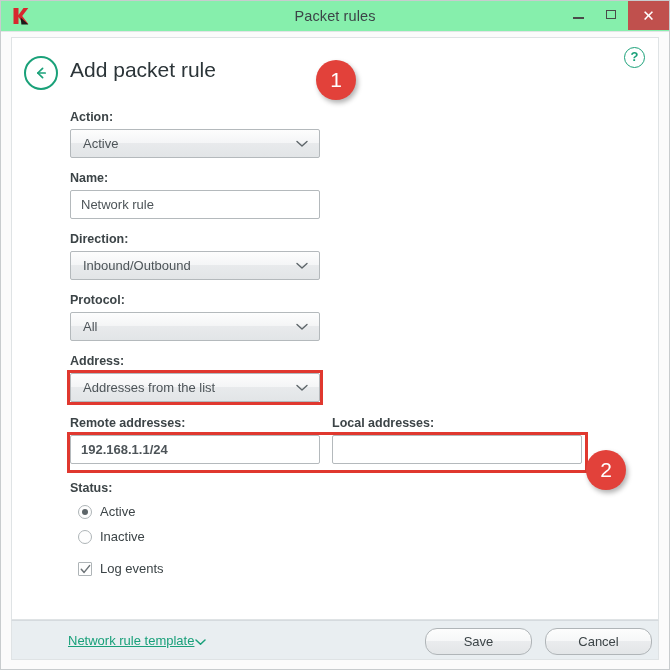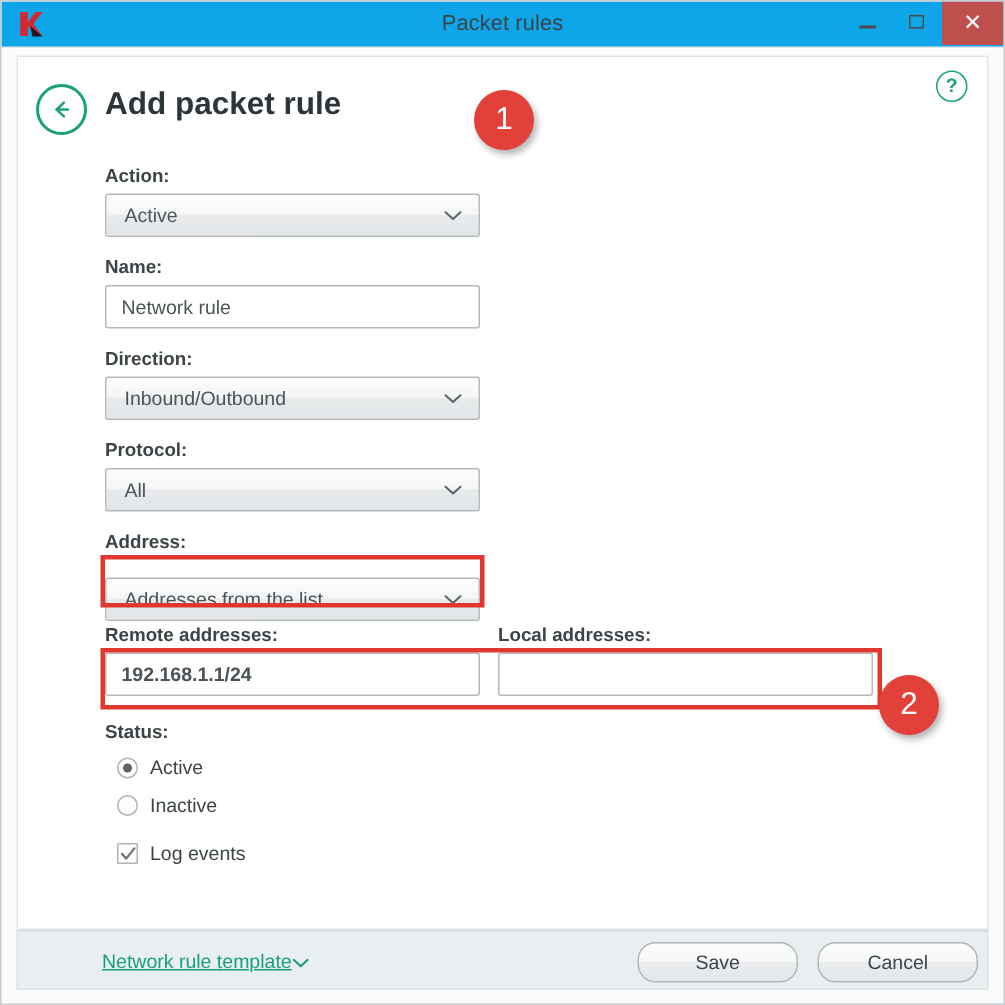--- a/index.html
+++ b/index.html
@@ -27,21 +27,21 @@
     border: 1px solid #c8ccce;
     overflow: hidden;
   }
 
   
   #titlebar {
     position: absolute;
     left: 0; top: 0;
     width: 668px;
     height: 30px;
-    background: #0ea5e9;
+    background: #86efac;
     border-bottom: 1px solid #e2e5e6;
   }
   #app-logo {
     position: absolute;
     left: 9px; top: 5px;
     width: 20px; height: 20px;
   }
   #title-text {
     position: absolute;
     left: 0; top: 0;
@@ -121,21 +121,21 @@
     border: 2px solid #1aa179;
     border-radius: 50%;
     box-sizing: border-box;
     cursor: pointer;
   }
   #back-button svg { position: absolute; left: 7px; top: 7px; }
   #page-title {
     position: absolute;
     left: 46px; top: 2px;
     font-size: 21px;
-    font-weight: bold;
+    font-weight: normal;
     color: #2c3539;
     white-space: nowrap;
   }
 
   
   #form { position: absolute; left: 58px; top: 72px; }
 
   .field-label {
     position: absolute;
     font-size: 12.5px;
@@ -350,21 +350,21 @@
 
       <div class="field-label" style="left:0px; top:183px;">Protocol:</div>
       <div class="dropdown" style="left:0px; top:202px; width:250px;">
         <span class="dd-text">All</span>
         <svg class="chev" width="12" height="8" viewBox="0 0 12 8">
           <path d="M1 1.5 L6 6 L11 1.5" fill="none" stroke="#5d6569" stroke-width="1.4" stroke-linecap="round" stroke-linejoin="round"></path>
         </svg>
       </div>
 
       <div class="field-label" style="left:0px; top:244px;">Address:</div>
-      <div class="dropdown" style="left:0px; top:263px; width:250px;margin-top:12px;">
+      <div class="dropdown" style="left:0px; top:263px; width:250px;">
         <span class="dd-text">Addresses from the list</span>
         <svg class="chev" width="12" height="8" viewBox="0 0 12 8">
           <path d="M1 1.5 L6 6 L11 1.5" fill="none" stroke="#5d6569" stroke-width="1.4" stroke-linecap="round" stroke-linejoin="round"></path>
         </svg>
       </div>
 
       <div class="field-label" style="left:0px; top:306px;">Remote addresses:</div>
       <div class="textbox" style="left:0px; top:325px; width:250px;font-weight:bold;">
         <span class="tb-text">192.168.1.1/24</span>
       </div>

